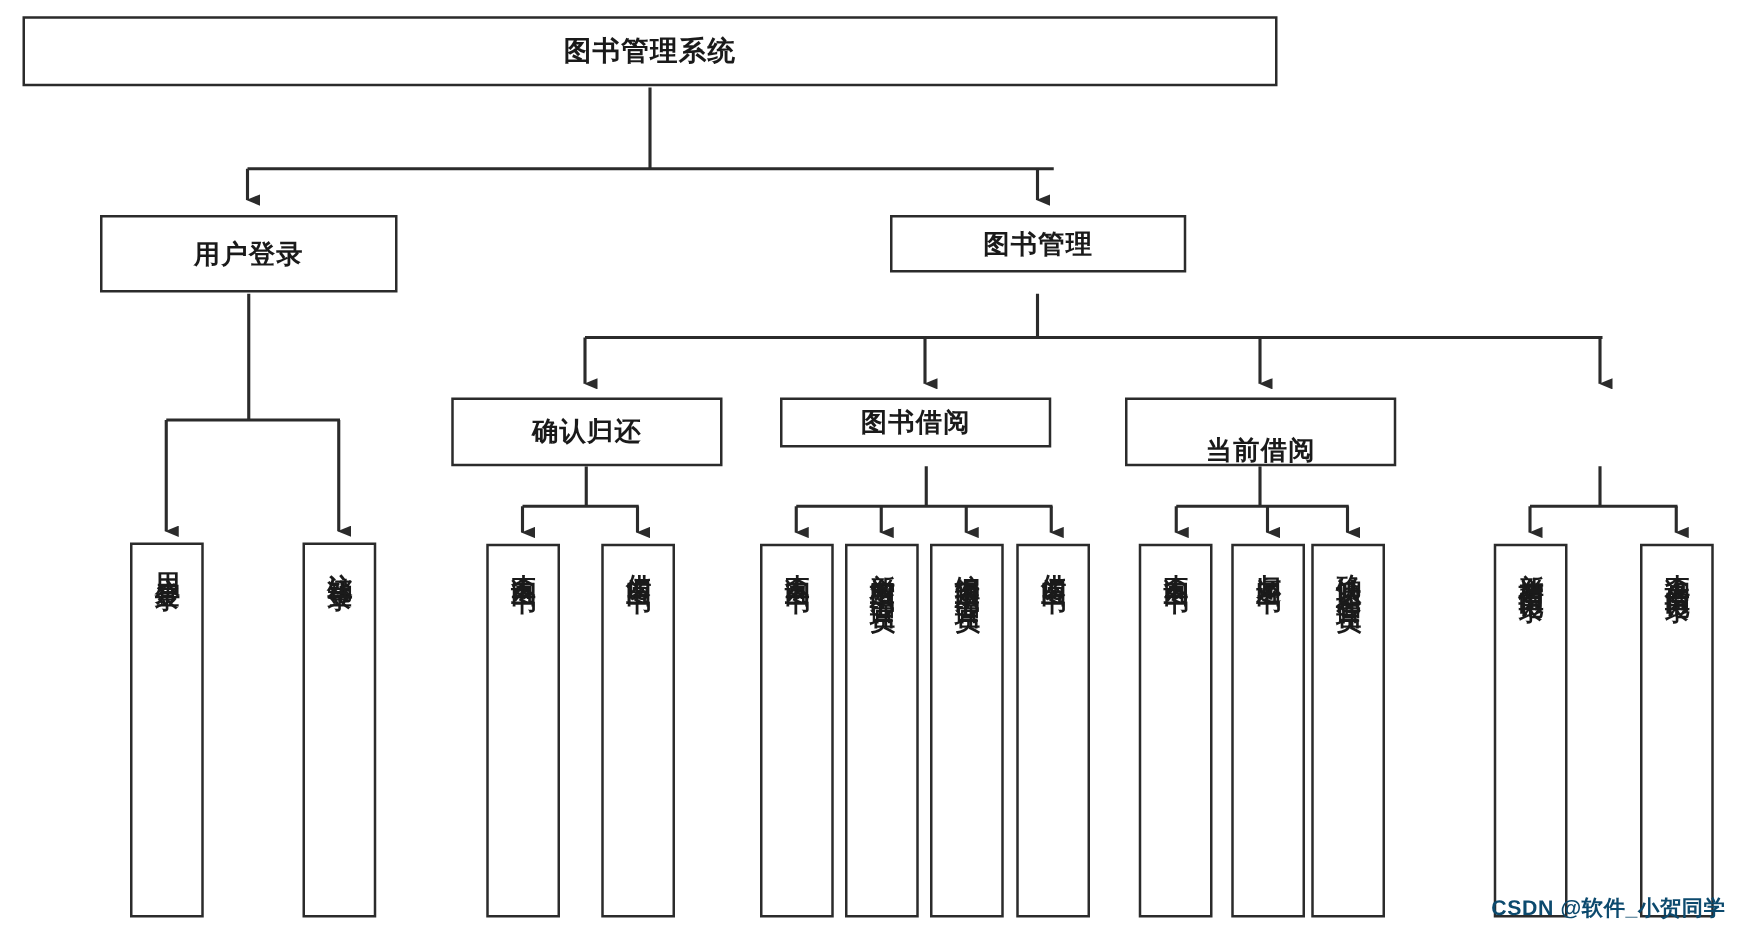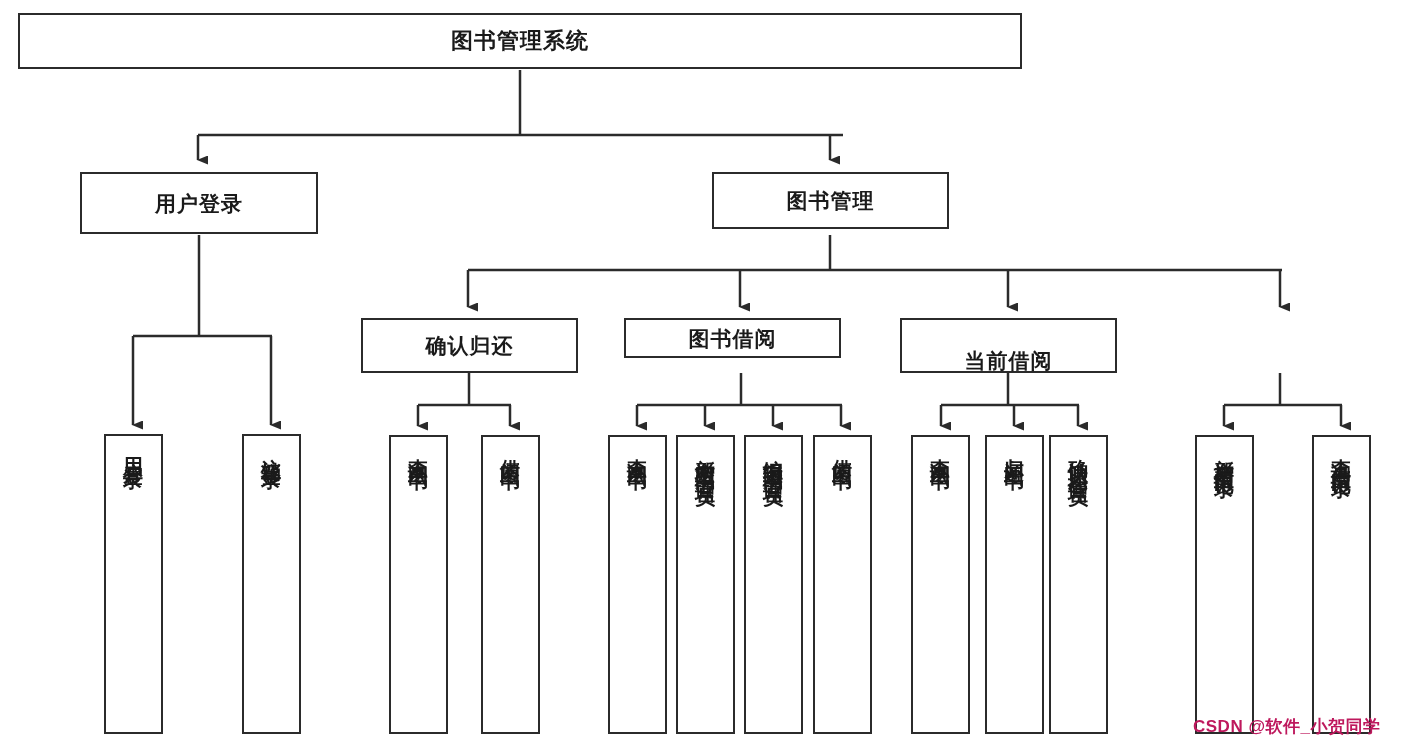--- a/index.html
+++ b/index.html
@@ -61,21 +61,21 @@
     text-orientation: upright;
     font-size: 20px;
     line-height: 1.0;
     letter-spacing: 4px;
     white-space: nowrap;
     transform: none;
   }
   .watermark {
     position: absolute;
     font-size: 17px;
-    color: #be185d;
+    color: #0c4a6e;
     letter-spacing: 0.5px;
     white-space: nowrap;
     pointer-events: none;
   }
 </style>
 </head>
 <body>
 
 <div id="canvas">
 
@@ -129,21 +129,21 @@
     </g>
   </svg>
 
   <div class="node h-node root" style="left:18px; top:13px; width:1004px; height:56px;">
     <span class="node-label">图书管理系统</span>
   </div>
 
   <div class="node h-node" style="left:80px; top:172px; width:238px; height:62px;">
     <span class="node-label">用户登录</span>
   </div>
-  <div class="node h-node" style="left:712px; top:172px; width:237px; height:57px;">
+  <div class="node h-node" style="left:712px; top:172px; width:237px; height:46px;">
     <span class="node-label">图书管理</span>
   </div>
 
   <div class="node h-node" style="left:361px; top:318px; width:217px; height:55px;">
     <span class="node-label">确认归还</span>
   </div>
   <div class="node h-node" style="left:624px; top:318px; width:217px; height:40px;">
     <span class="node-label">图书借阅</span>
   </div>
   <div class="node h-node" style="left:900px; top:318px; width:217px; height:55px;align-items:flex-end;">

